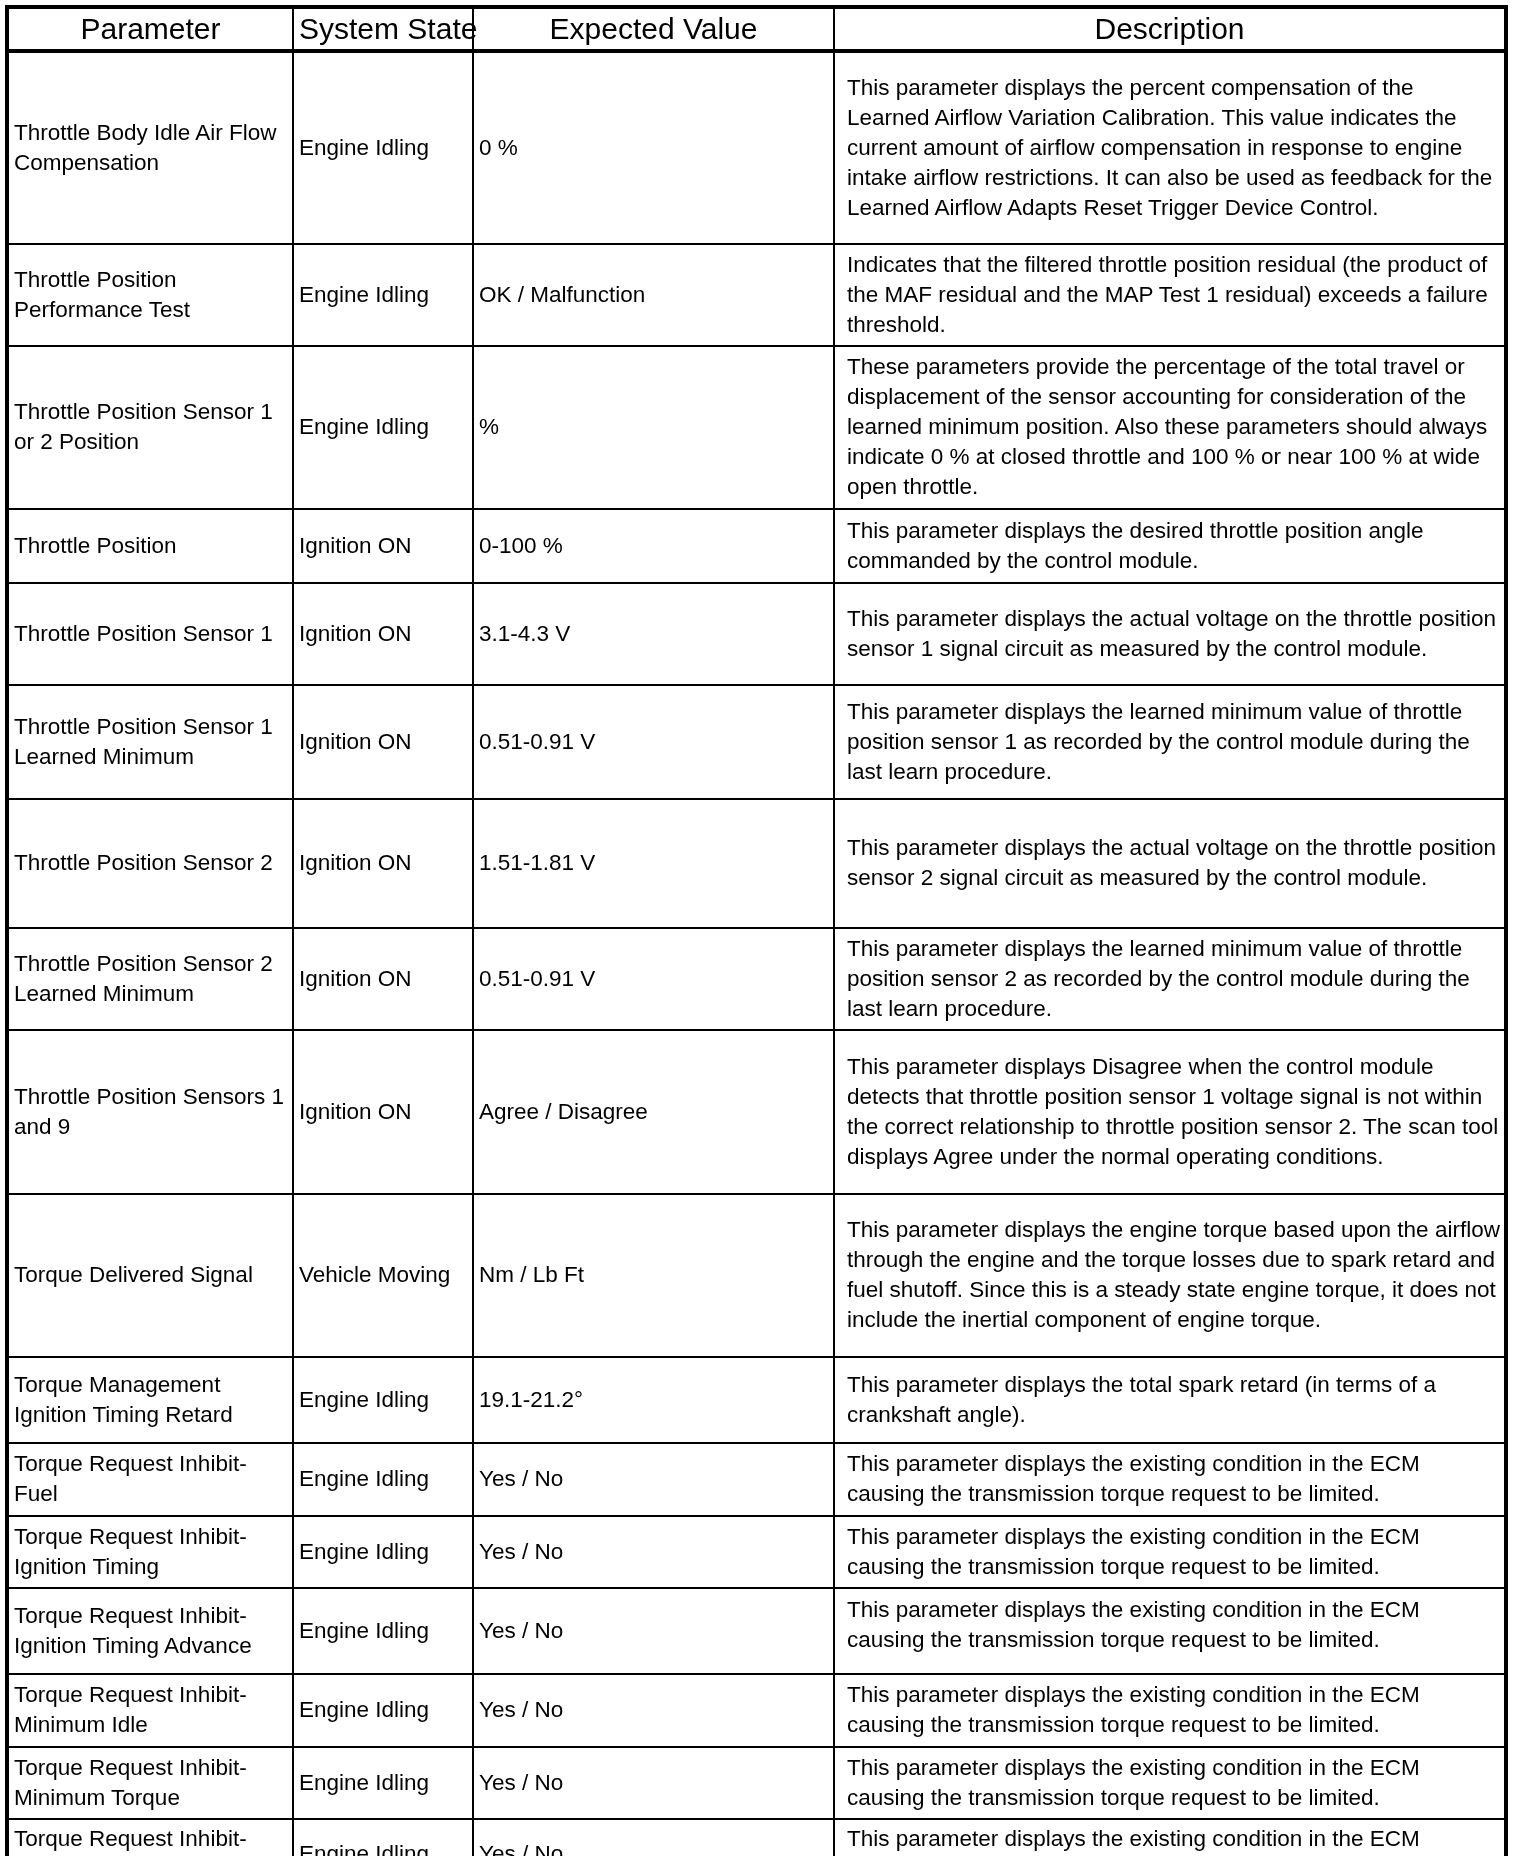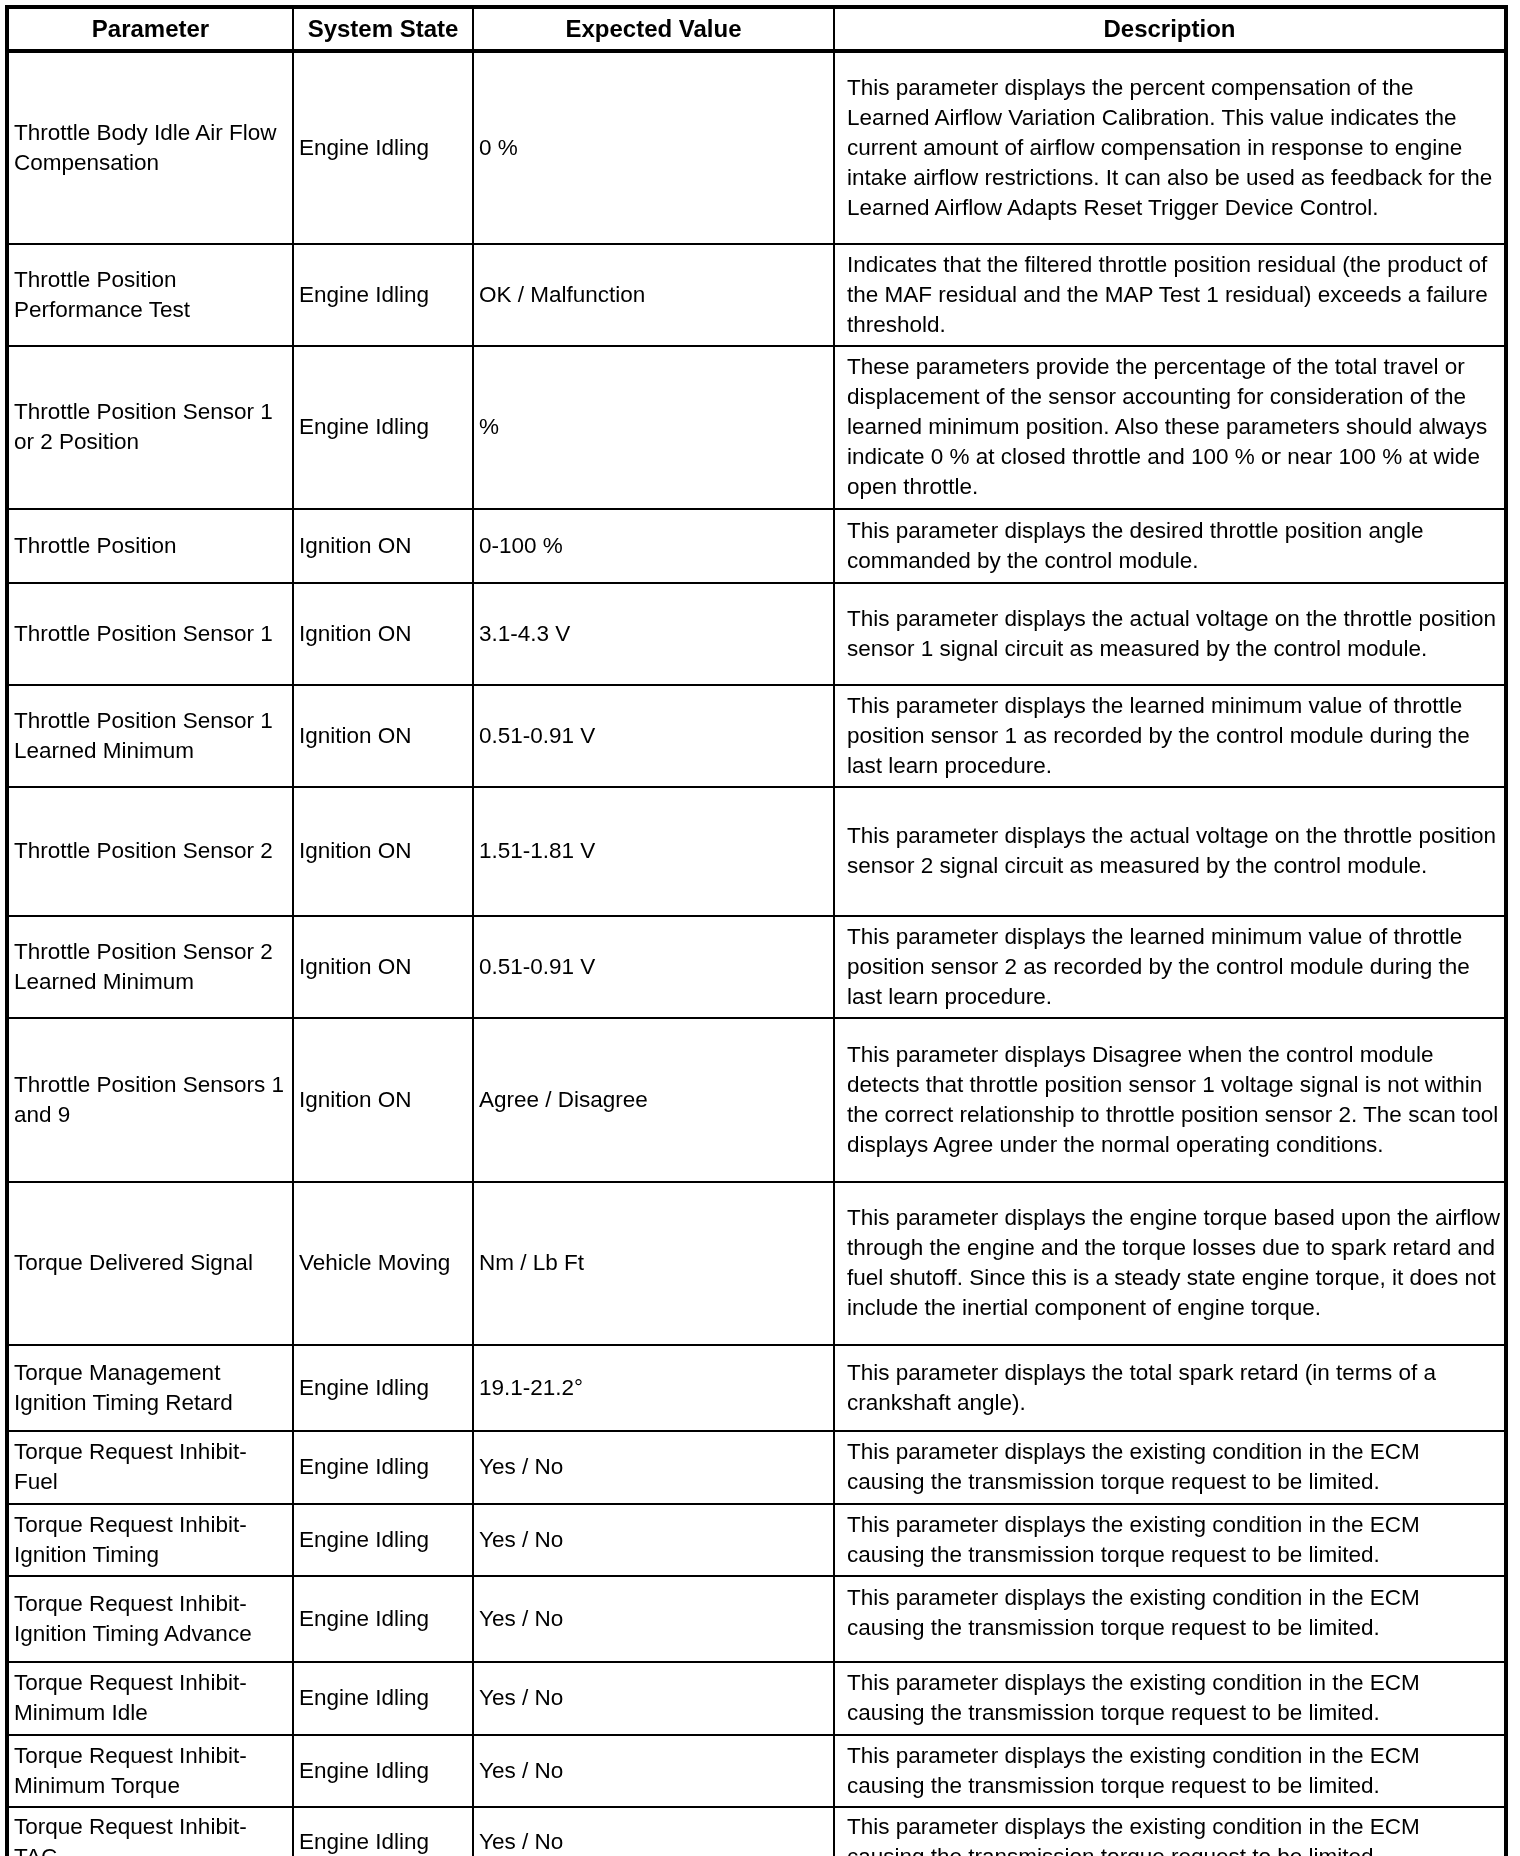--- a/index.html
+++ b/index.html
@@ -9,21 +9,21 @@
     border-collapse: collapse; table-layout: fixed;
     border: 4px solid #000;
     font-family: "Liberation Sans", "DejaVu Sans", sans-serif;
     color: #000;
   }
   .tbl col.c1 { width: 286px; }
   .tbl col.c2 { width: 180px; }
   .tbl col.c3 { width: 361px; }
   .tbl col.c4 { width: auto; }
   .tbl th {
-    font-weight: bold; font-size: 24px; height: 40px;
+    font-weight: normal; font-size: 30px; height: 40px;
     border: 2px solid #000; border-bottom: 4px solid #000;
     padding: 0 5px; vertical-align: middle; white-space: nowrap;
   }
   .tbl th.center { text-align: center; }
   .tbl th.left { text-align: center; }
   .tbl td {
     font-size: 22.5px; line-height: 30px;
     border: 2px solid #000;
     padding: 2px 5px 3px 5px; vertical-align: middle; text-align: left;
   }
@@ -71,21 +71,21 @@
       <td>Ignition ON</td>
       <td>0-100 %</td>
       <td class="desc">This parameter displays the desired throttle position angle commanded by the control module.</td>
     </tr>
     <tr style="height:102px">
       <td>Throttle Position Sensor 1</td>
       <td>Ignition ON</td>
       <td>3.1-4.3 V</td>
       <td class="desc">This parameter displays the actual voltage on the throttle position sensor 1 signal circuit as measured by the control module.</td>
     </tr>
-    <tr style="height:102px">
+    <tr style="height:114px">
       <td>Throttle Position Sensor 1 Learned Minimum</td>
       <td>Ignition ON</td>
       <td>0.51-0.91 V</td>
       <td class="desc">This parameter displays the learned minimum value of throttle position sensor 1 as recorded by the control module during the last learn procedure.</td>
     </tr>
     <tr style="height:129px">
       <td>Throttle Position Sensor 2</td>
       <td>Ignition ON</td>
       <td>1.51-1.81 V</td>
       <td class="desc">This parameter displays the actual voltage on the throttle position sensor 2 signal circuit as measured by the control module.</td>

